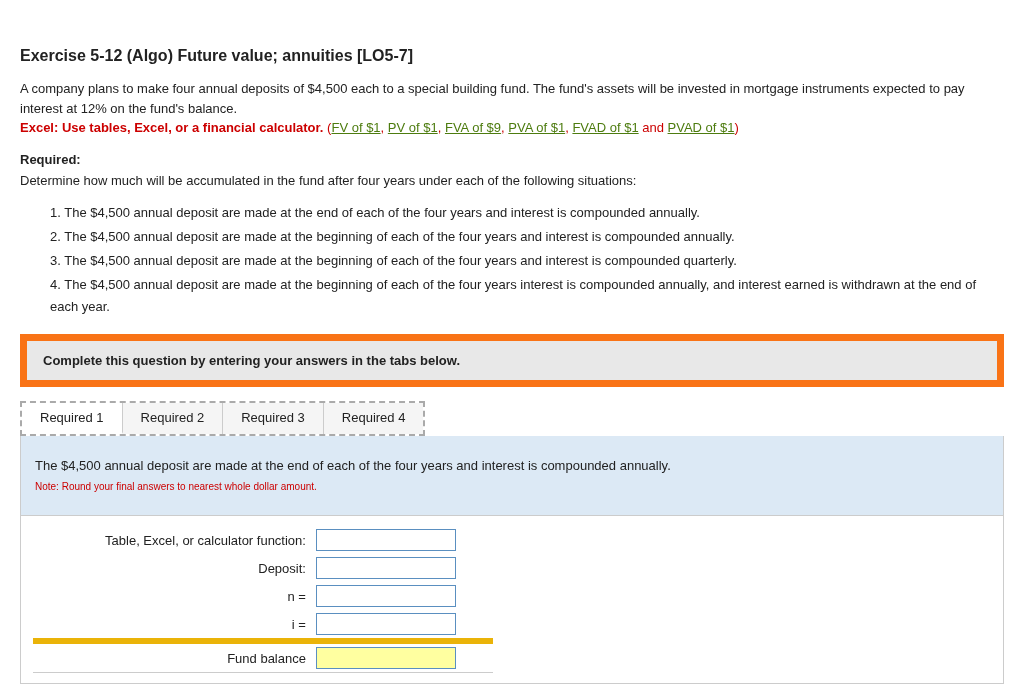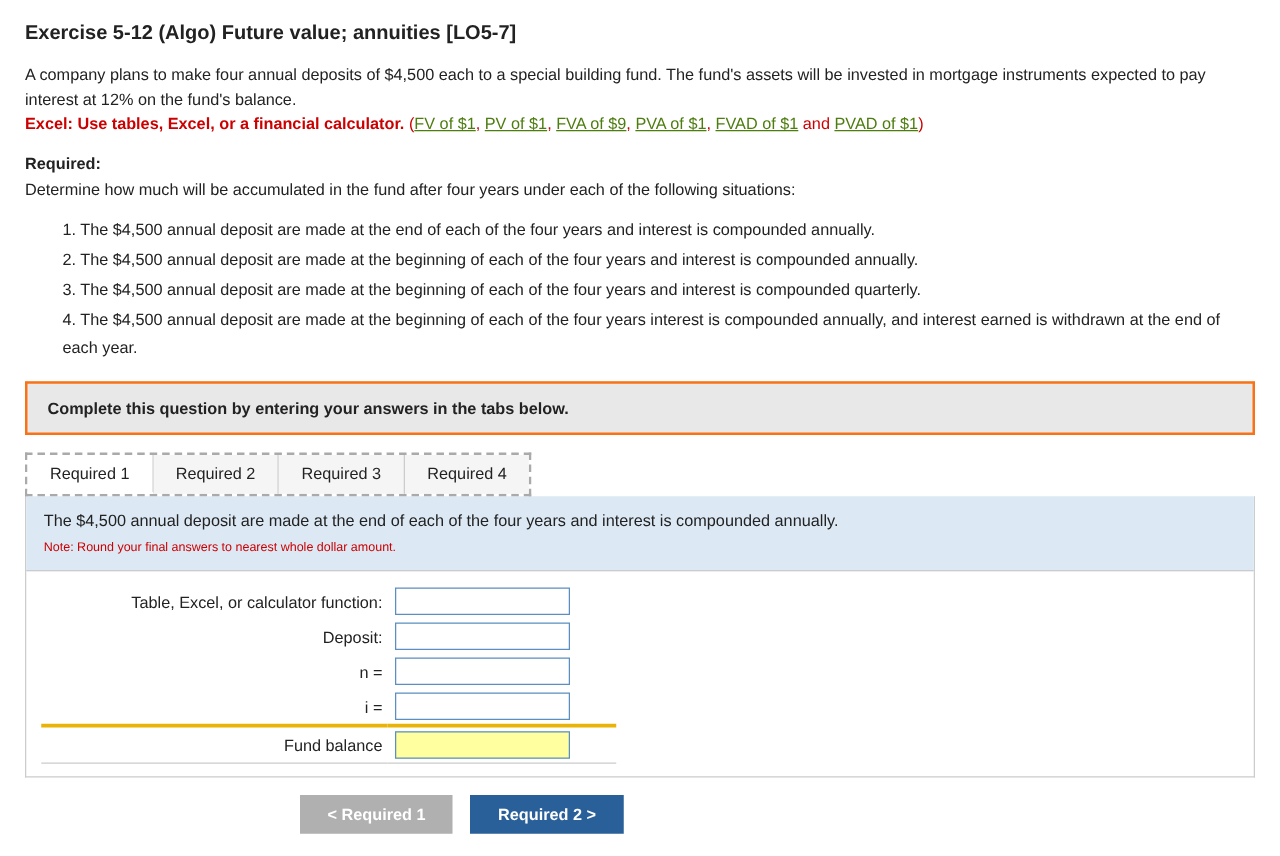--- a/index.html
+++ b/index.html
@@ -10,20 +10,21 @@
       color: #222;
       padding: 18px 20px;
       width: 1024px;
       min-height: 685px;
     }
 
     .title {
       font-size: 16px;
       font-weight: bold;
       margin-bottom: 14px;
+      margin-top: 29px;
     }
 
     .intro-text {
       margin-bottom: 0;
       line-height: 1.5;
     }
 
     .note-red {
       color: #c00;
       margin-bottom: 14px;
@@ -50,21 +51,21 @@
       line-height: 1.7;
     }
 
     .numbered-list li {
       list-style: none;
       margin-bottom: 2px;
     }
 
     .complete-box {
       background: #e8e8e8;
-      border: 2px solid #f97316;
+      border: 7px solid #f97316;
       padding: 12px 16px;
       font-weight: bold;
       margin-bottom: 14px;
       font-size: 13px;
     }
 
     .tabs-container {
       border: 2px dashed #aaa;
       display: inline-flex;
       margin-bottom: 0;
@@ -91,21 +92,21 @@
 
     .tab-content-area {
       border: 1px solid #ccc;
       border-top: none;
       padding: 0;
       margin-bottom: 14px;
     }
 
     .tab-description {
       background: #dce9f5;
-      padding: 10px 14px;
+      padding: 20px 14px;
       line-height: 1.5;
       border-bottom: 1px solid #ccc;
     }
 
     .tab-note {
       color: #c00;
       font-size: 10px;
     }
 
     .input-table {
@@ -174,21 +175,21 @@
 
     .btn-next::after {
       content: ' >';
     }
 
     .btn-prev::before {
       content: '< ';
     }
 
     .border-row td {
-      border-top: 3px solid #eab308;
+      border-top: 6px solid #eab308;
       border-bottom: 1px solid #ccc;
     }
   </style>
 </head>
 <body>
 
 
 
 
 <div class="title">Exercise 5-12 (Algo) Future value; annuities [LO5-7]</div>

